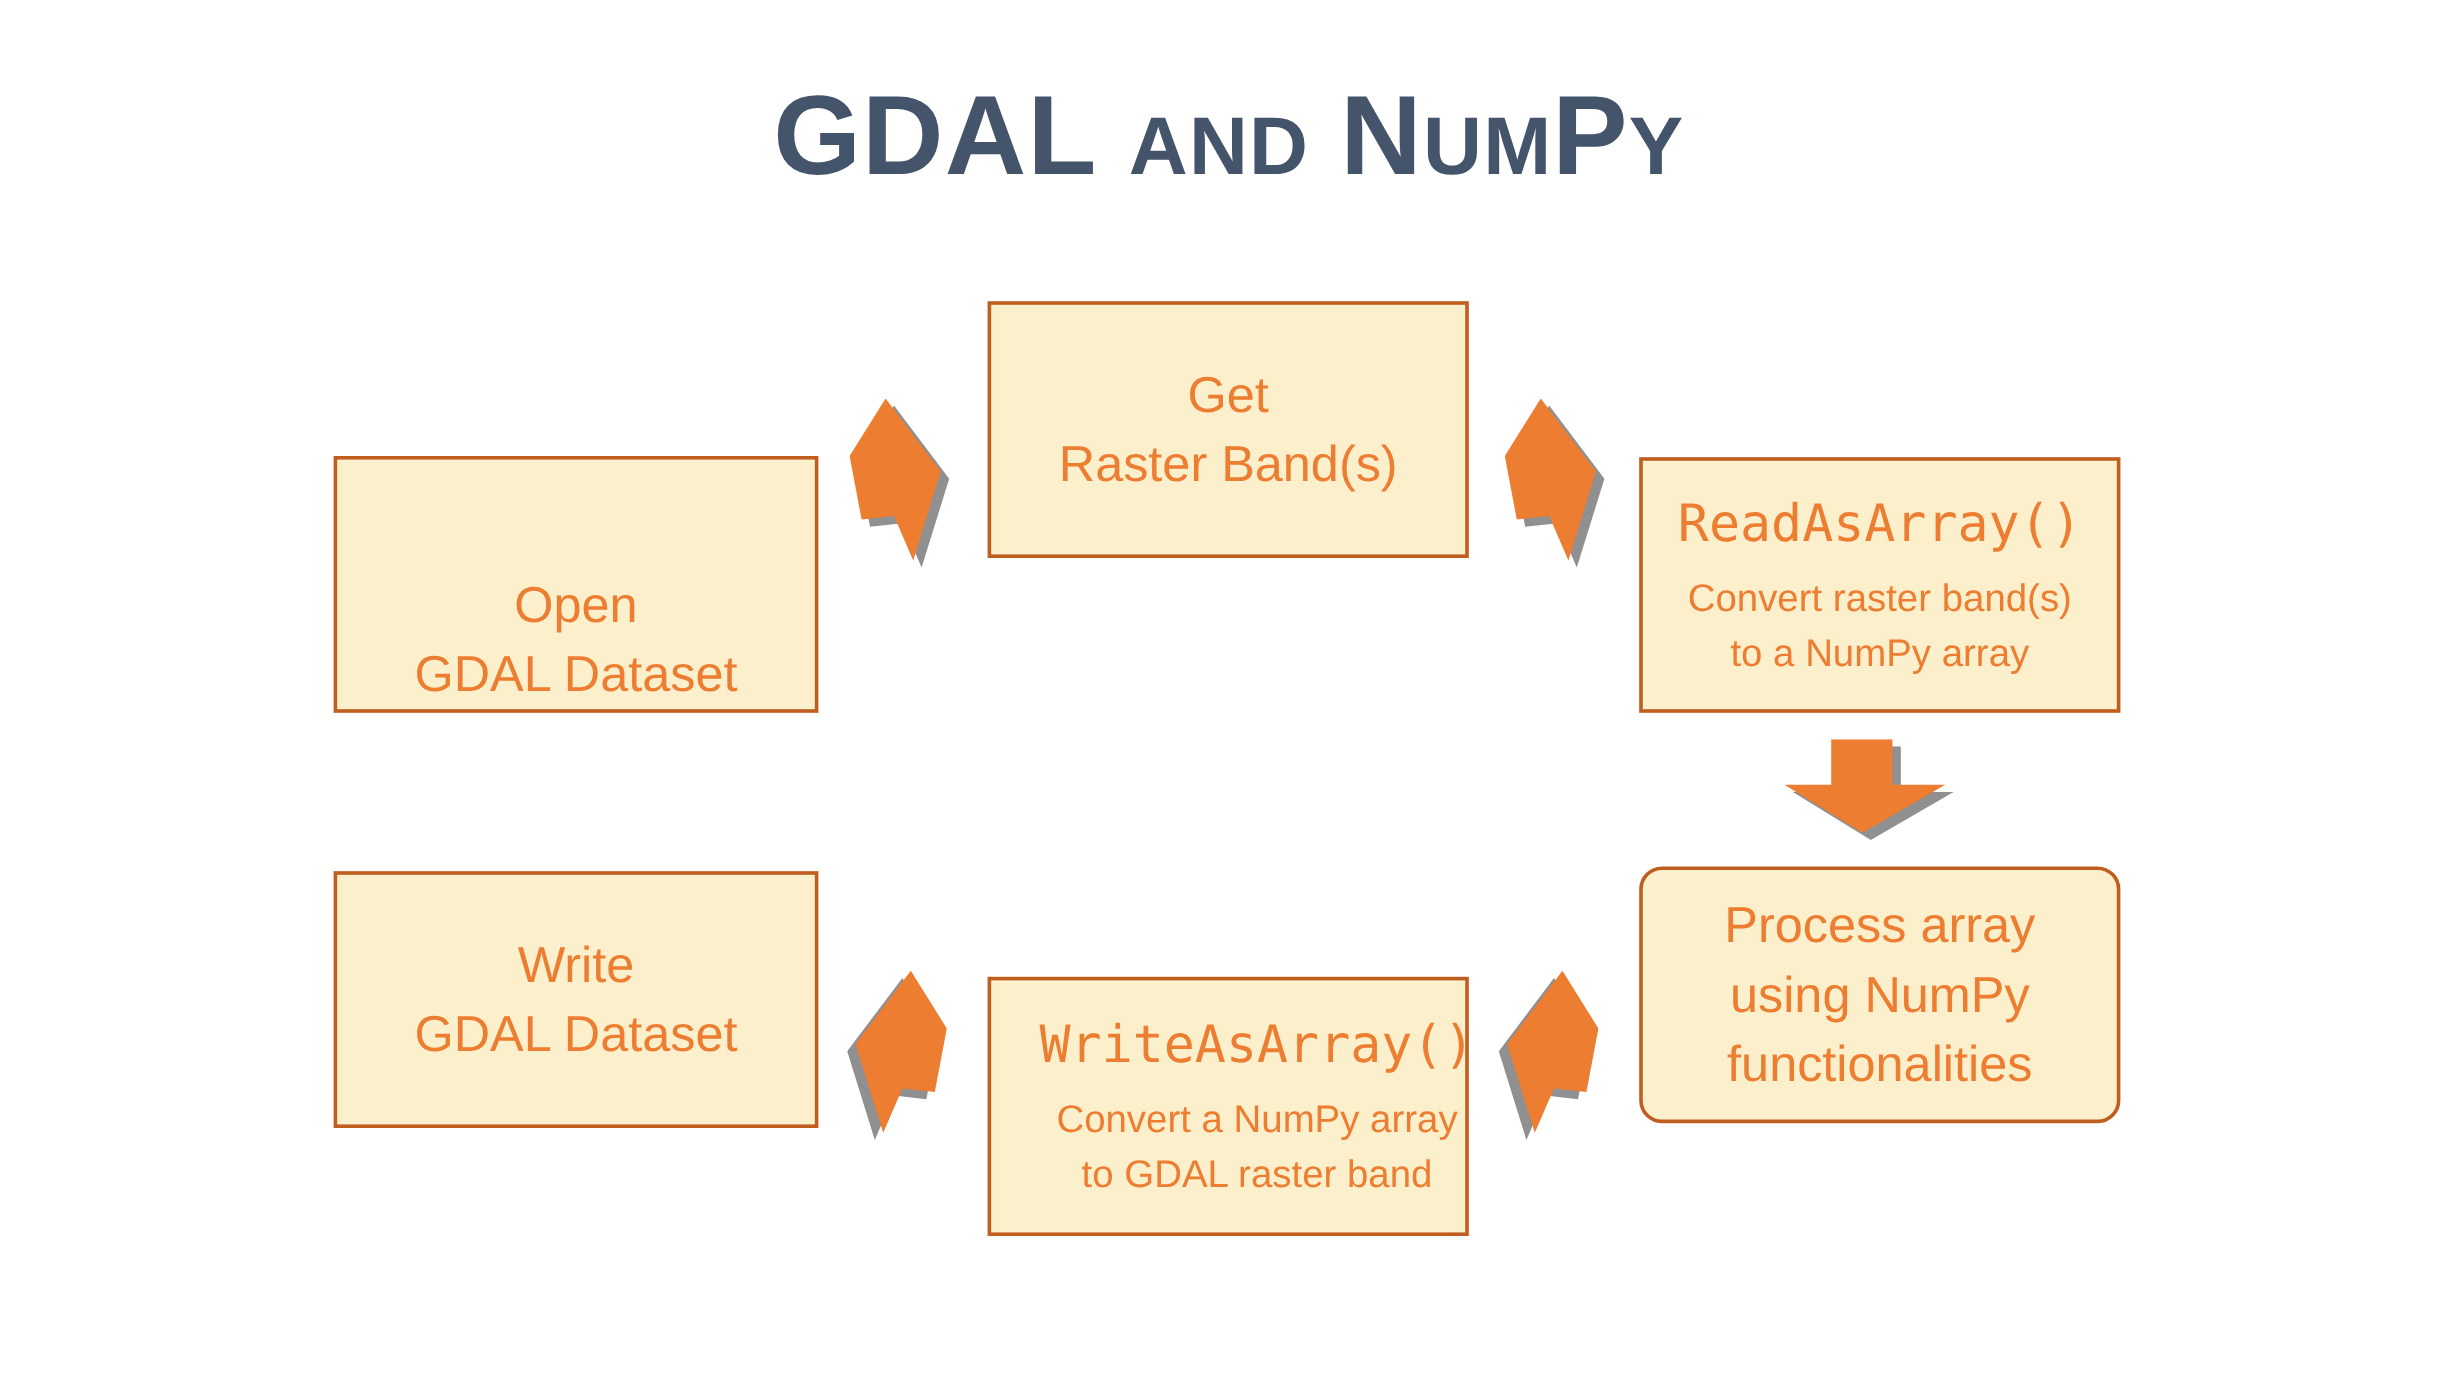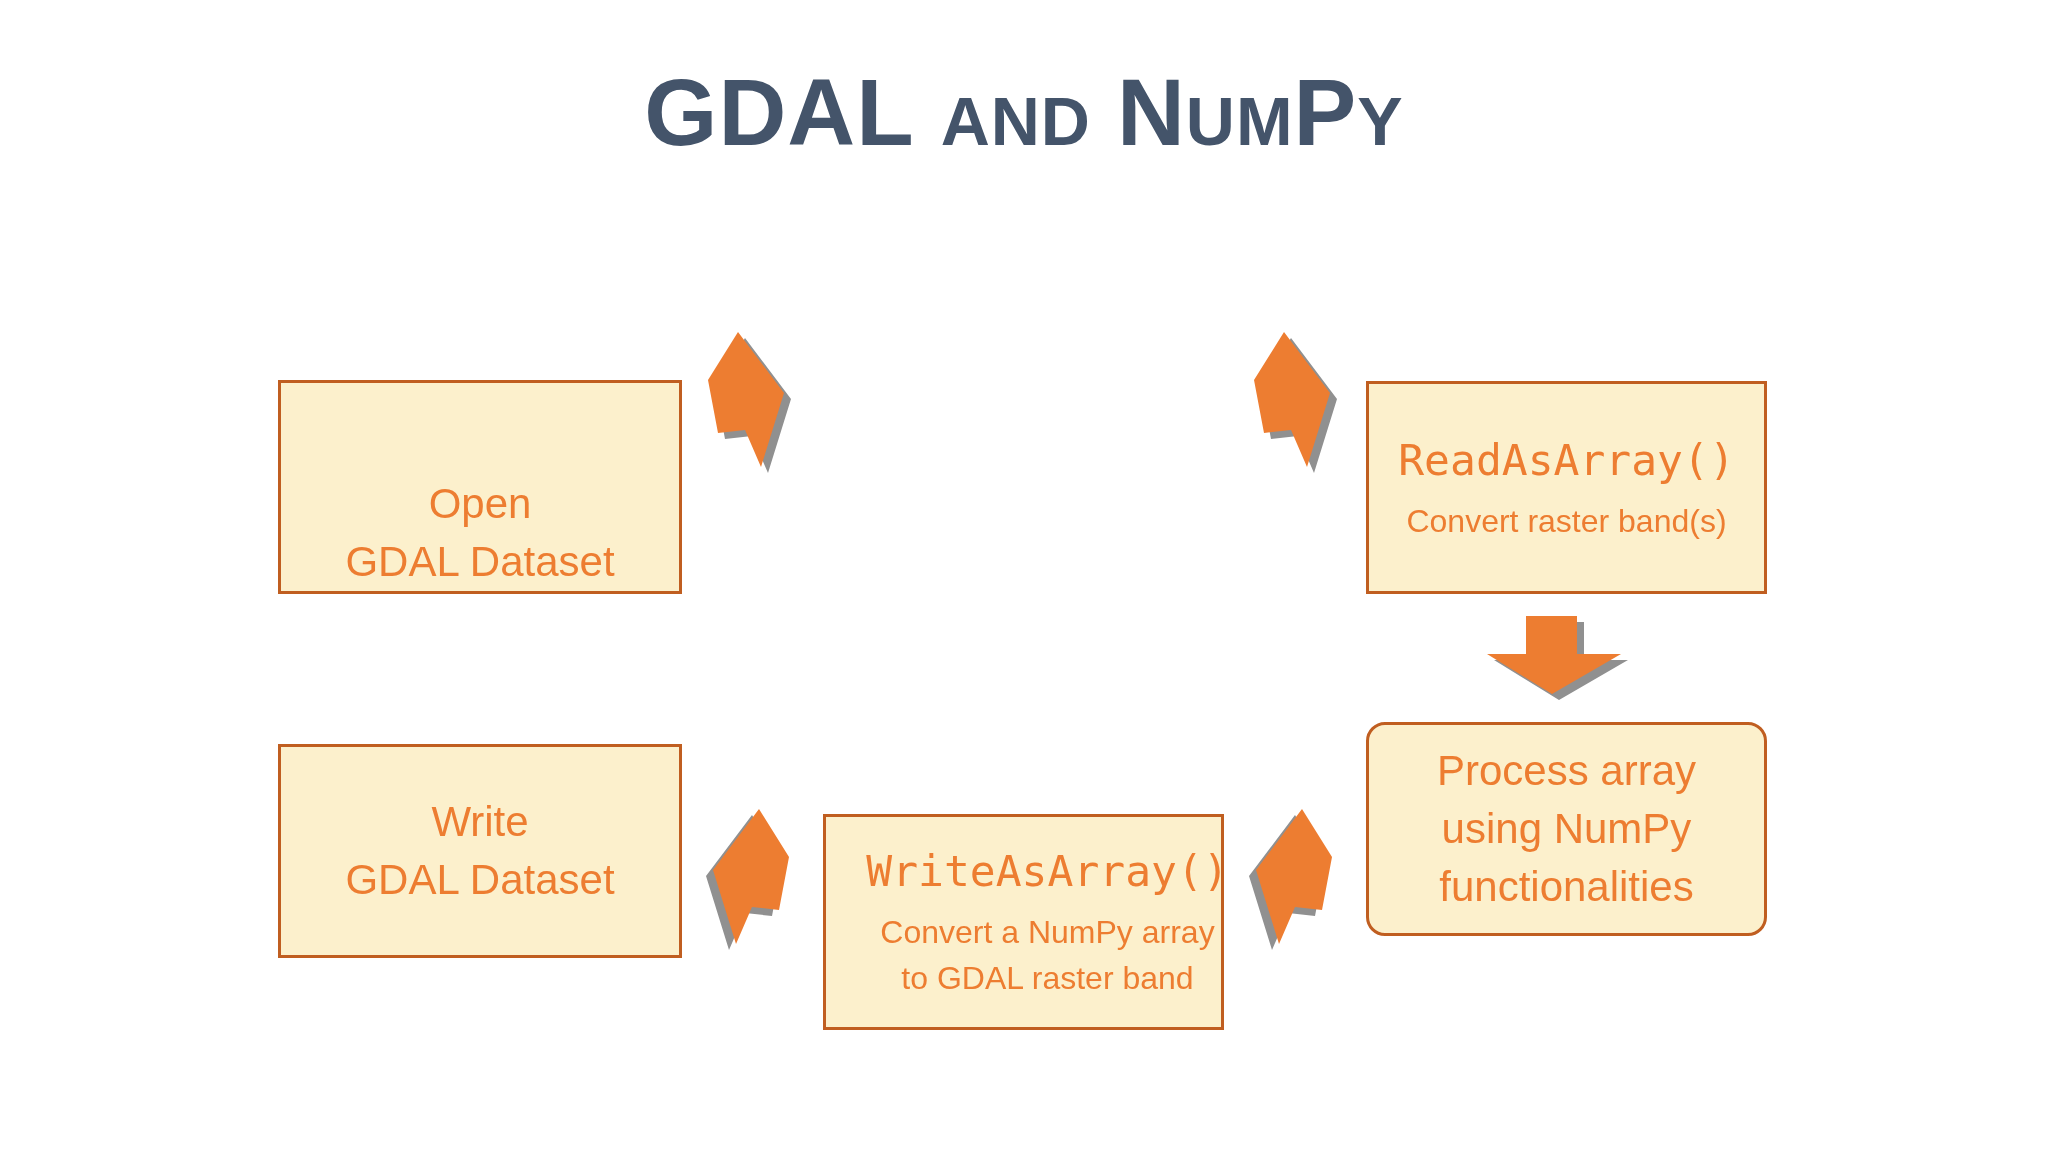--- a/index.html
+++ b/index.html
@@ -56,21 +56,21 @@
     font-size: 43px;
     line-height: 56px;
     margin-bottom: 10px;
   }
   .sub { font-size: 32px; line-height: 46px; }
   #box-open     { left: 278px;  top: 380px; width: 404px; height: 214px; justify-content: flex-end; }
   #box-get      { left: 823px;  top: 251px; width: 401px; height: 214px; }
   #box-read     { left: 1366px; top: 381px; width: 401px; height: 213px; }
   #box-process  { left: 1366px; top: 722px; width: 401px; height: 214px; border-radius: 19px; }
   #box-writeas  { left: 823px;  top: 814px; width: 401px; height: 216px; padding-left: 48px; }
-  #box-write    { left: 278px;  top: 726px; width: 404px; height: 214px; margin-top: 18px; }
+  #box-write    { left: 278px;  top: 726px; width: 404px; height: 214px; }
   
   .arrow { position: absolute; }
   .arrow .shadow { fill: var(--arrow-shadow); }
   .arrow .main   { fill: var(--arrow-fill); }
   .flip { transform: scaleX(-1); }
   #arrow-1 { left: 708px;  top: 332px; }
   #arrow-2 { left: 1254px; top: 332px; }
   #arrow-3 { left: 1487px; top: 616px; }
   #arrow-4 { left: 1247px; top: 809px; }
   #arrow-5 { left: 704px;  top: 809px; }
@@ -80,24 +80,29 @@
 
 <div class="slide">
 
   <h1 class="title"><span class="seg-large seg-gap">GDAL</span><span class="seg-small seg-gap">AND</span><span class="seg-large">N</span><span class="seg-small">UM</span><span class="seg-large">P</span><span class="seg-small">Y</span></h1>
 
   <div class="box" id="box-open">
     <div class="line">Open</div>
     <div class="line">GDAL Dataset</div>
   </div>
 
+  <div class="box" id="box-get">
+    <div class="line">Get</div>
+    <div class="line">Raster Band(s)</div>
+  </div>
 
   <div class="box" id="box-read">
     <div class="code">ReadAsArray()</div>
     <div class="sub">Convert raster band(s)</div>
+    <div class="sub">to a NumPy array</div>
   </div>
 
   <div class="box" id="box-process">
     <div class="line">Process array</div>
     <div class="line">using NumPy</div>
     <div class="line">functionalities</div>
   </div>
 
   <div class="box" id="box-writeas">
     <div class="code">WriteAsArray()</div>

